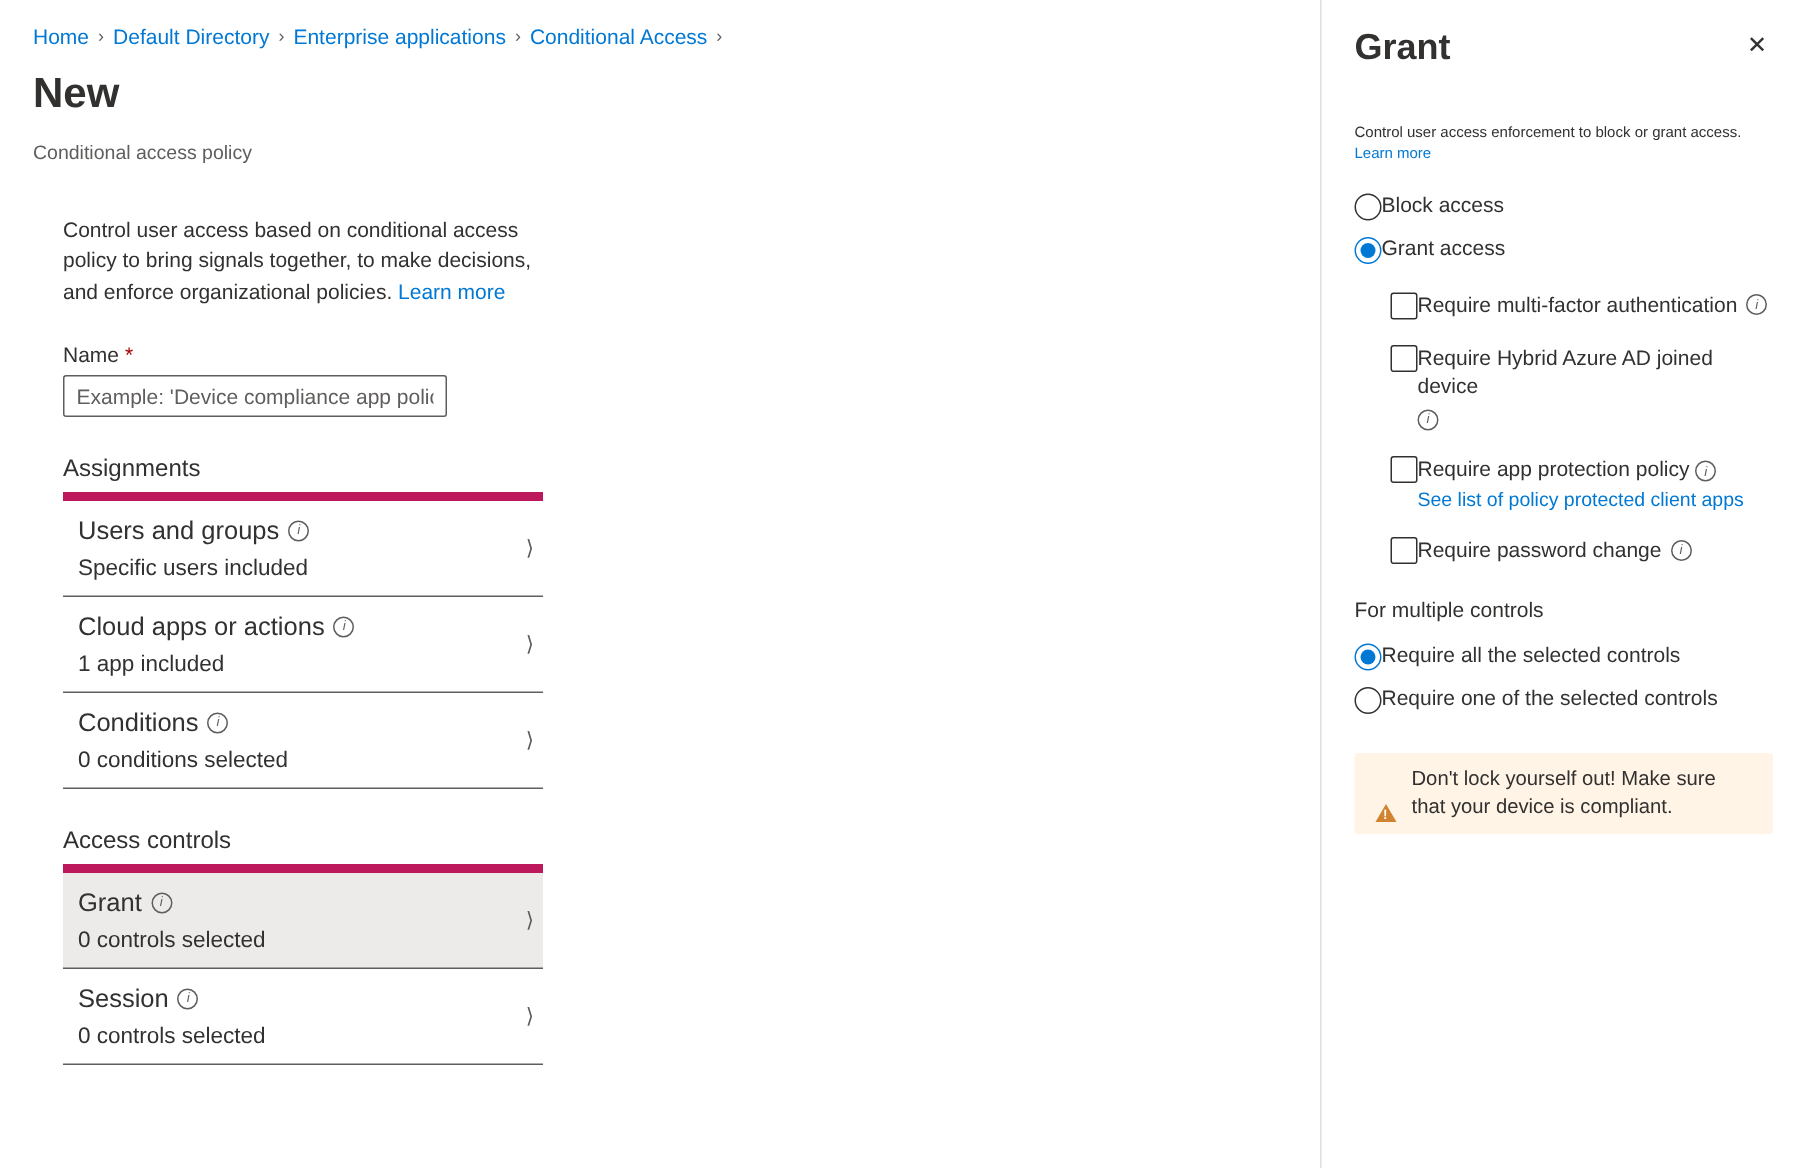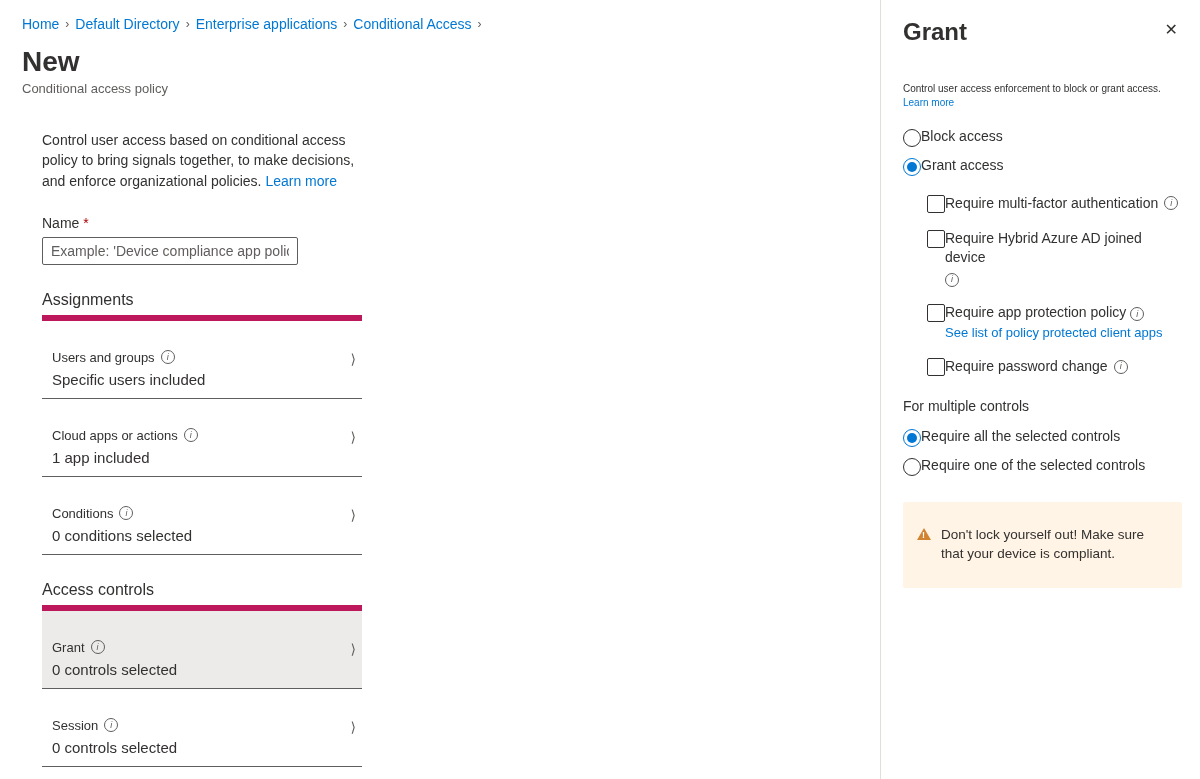--- a/index.html
+++ b/index.html
@@ -25,21 +25,21 @@
   .breadcrumb {
     display: flex;
     align-items: center;
     flex-wrap: wrap;
     gap: 6px;
     font-size: 14px;
     margin-bottom: 14px;
   }
   .breadcrumb .sep { color: #605e5c; font-size: 12px; }
   .breadcrumb a.link { color: #0078d4; }
-  h1.page-title { font-size: 28px; font-weight: 600; margin-bottom: 3px; }
+  h1.page-title { font-size: 28px; font-weight: 600; margin-bottom: 16px; }
   .page-subtitle { font-size: 13px; color: #605e5c; margin-bottom: 34px; }
 
   .content-col { max-width: 320px; margin-left: 20px; }
 
   .intro { font-size: 14px; line-height: 1.45; margin-bottom: 24px; }
 
   .field-label { font-size: 14px; margin-bottom: 6px; display: flex; align-items: center; gap: 4px; }
   .req { color: #a80000; }
   input.text-input {
     width: 256px;
@@ -63,24 +63,23 @@
     padding: 10px 4px 10px 10px;
     border-bottom: 1px solid #605e5c;
     position: relative;
     cursor: pointer;
   }
   .assign-item.selected { background: #edebe9; }
   .assign-item .ai-head {
     display: flex;
     align-items: center;
     gap: 6px;
-    font-size: 13px;
+    font-size: 17px;
     color: #323130;
     margin-bottom: 6px;
-    margin-top: 19px;
   }
   .assign-item .ai-value { font-size: 15px; }
   .assign-item .chev {
     position: absolute;
     right: 6px;
     top: 50%;
     transform: translateY(-50%);
     color: #605e5c;
     font-size: 14px;
   }
@@ -162,27 +161,28 @@
     flex-wrap: wrap;
     align-items: center;
     gap: 6px;
   }
   .sublink { display: block; font-size: 13px; margin-top: 2px; }
 
   .multi-hdr { font-size: 14px; margin: 22px 0 14px 0; }
 
   .warn {
     background: #fff4e5;
-    padding: 24px 14px;
+    padding: 8px 14px;
     display: flex;
     gap: 10px;
     font-size: 13.5px;
     line-height: 1.4;
     margin-top: 26px;
     border-radius: 2px;
+    align-items: flex-end;
   }
   .warn-icon {
     width: 0; height: 0;
     border-left: 7px solid transparent;
     border-right: 7px solid transparent;
     border-bottom: 12px solid #d18330;
     position: relative;
     flex-shrink: 0;
     margin-top: 2px;
   }

